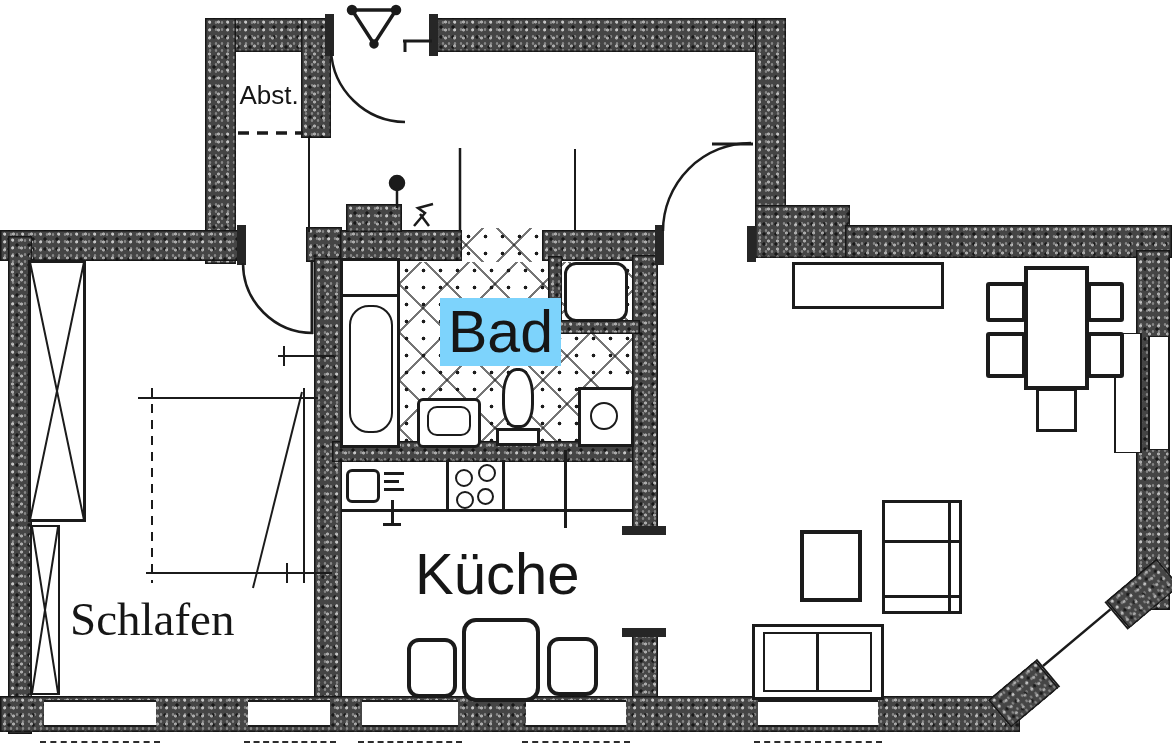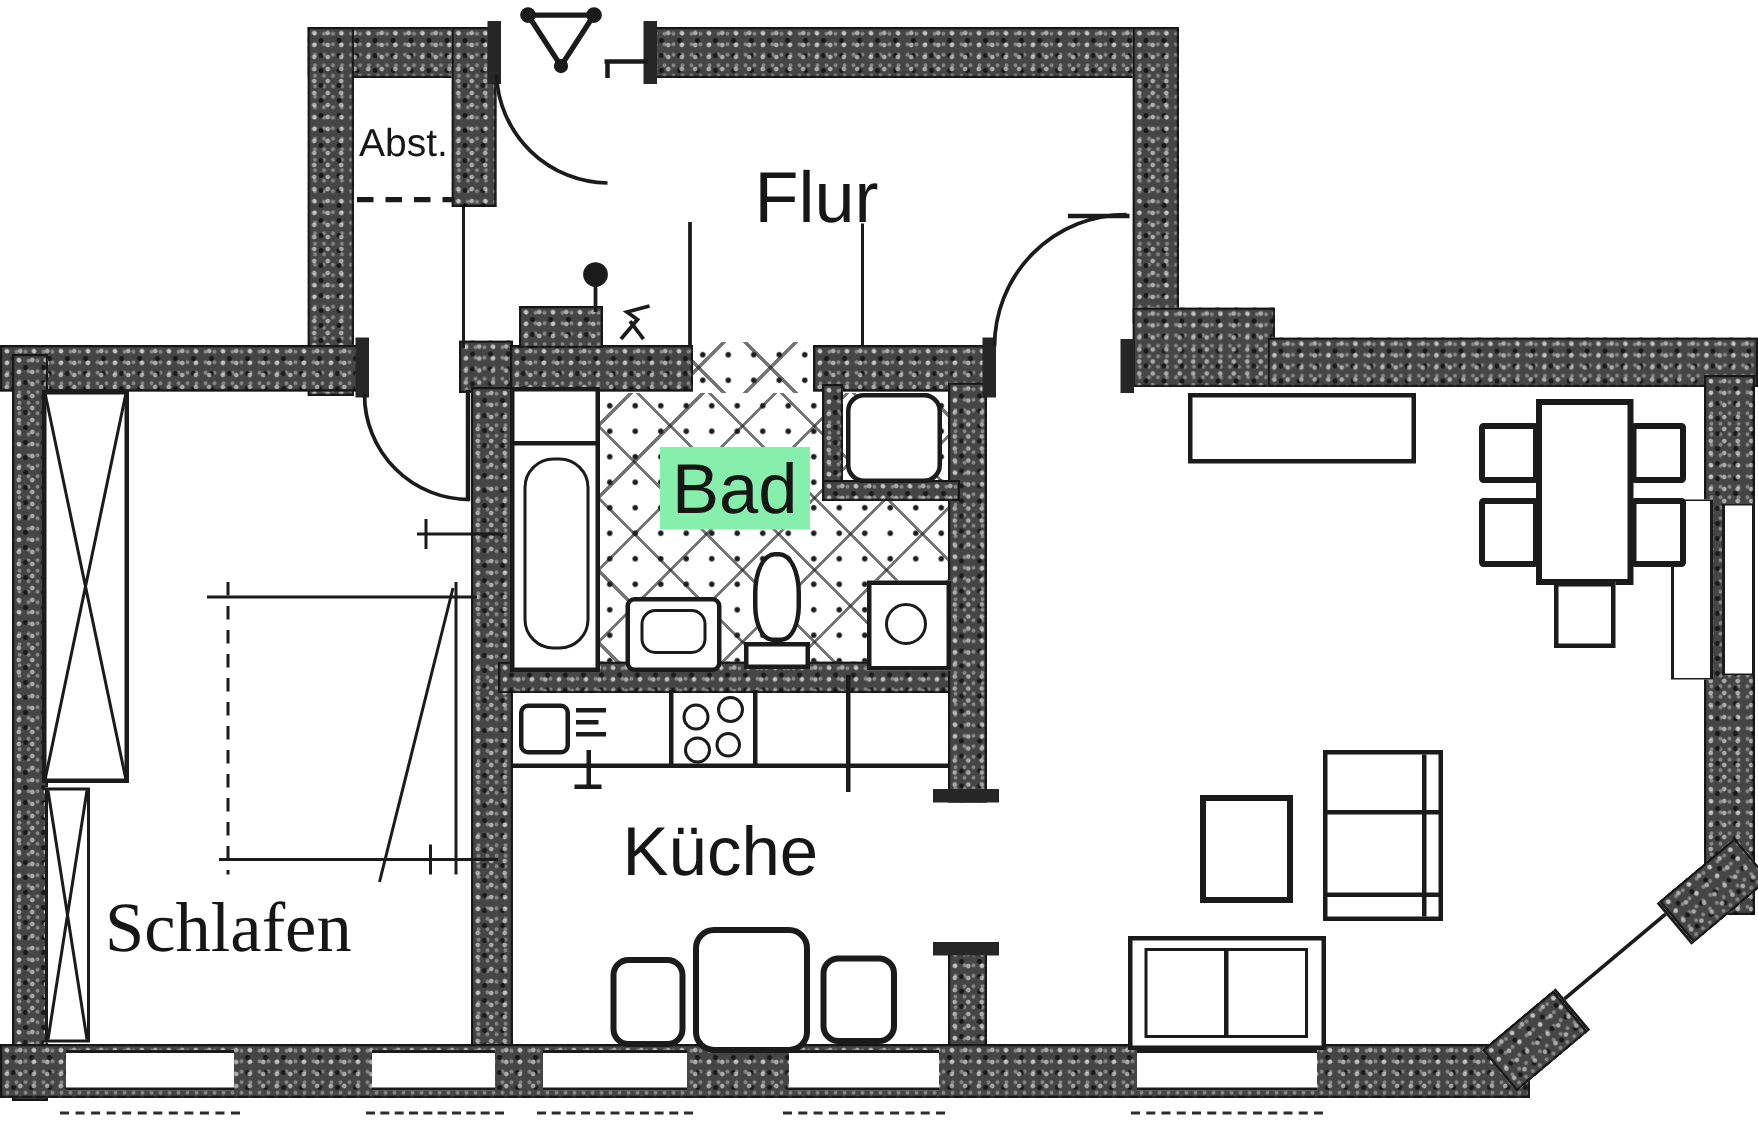--- a/index.html
+++ b/index.html
@@ -201,18 +201,17 @@
       </g>
 
       <g stroke-width="2">
         <path d="M30,262 L84,520 M84,262 L30,520"></path>
         <path d="M32,527 L58,693 M58,527 L32,693"></path>
       </g>
     </g>
   </svg>
 
   <div class="label" style="left:234px;top:80px;width:70px;text-align:center;font-size:26px;">Abst.</div>
-  <div class="label" style="left:503px;top:105px;font-size:48px;">Flur</div>
-  <div class="label" style="left:440px;top:298px;font-size:47px;background:#86efac;padding:0 8px;">Bad</div>
-  <div class="label" style="left:415px;top:540px;font-size:46px;">Küche</div>
+  <div class="label" style="left:440px;top:298px;font-size:59px;background:#7dd3fc;padding:0 8px;">Bad</div>
+  <div class="label" style="left:415px;top:540px;font-size:58px;">Küche</div>
   <div class="label" style="left:70px;top:592px;font-size:47px;font-family:Liberation Serif, serif;">Schlafen</div>
 
 </div>
 
 </body></html>

